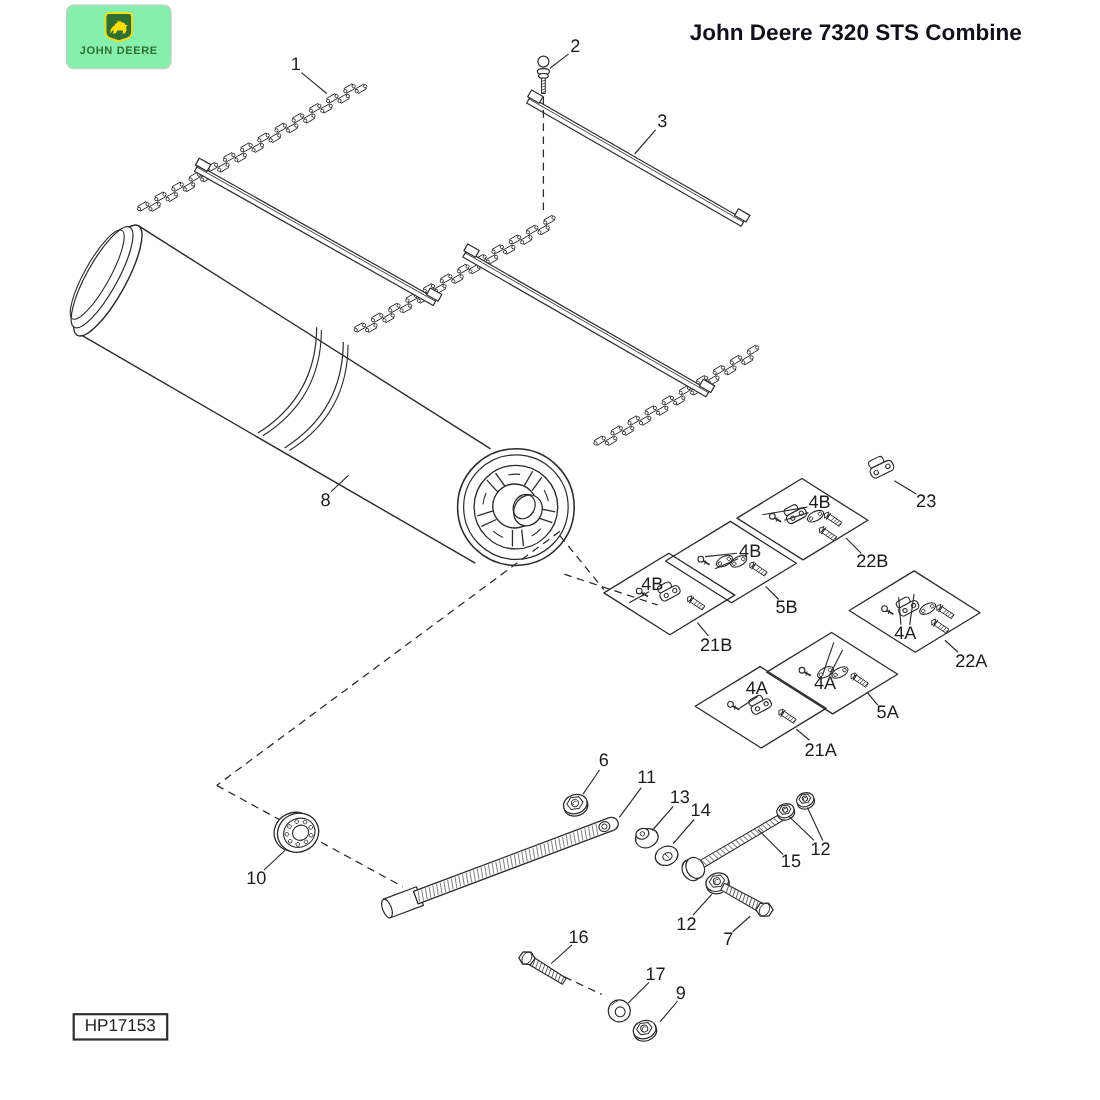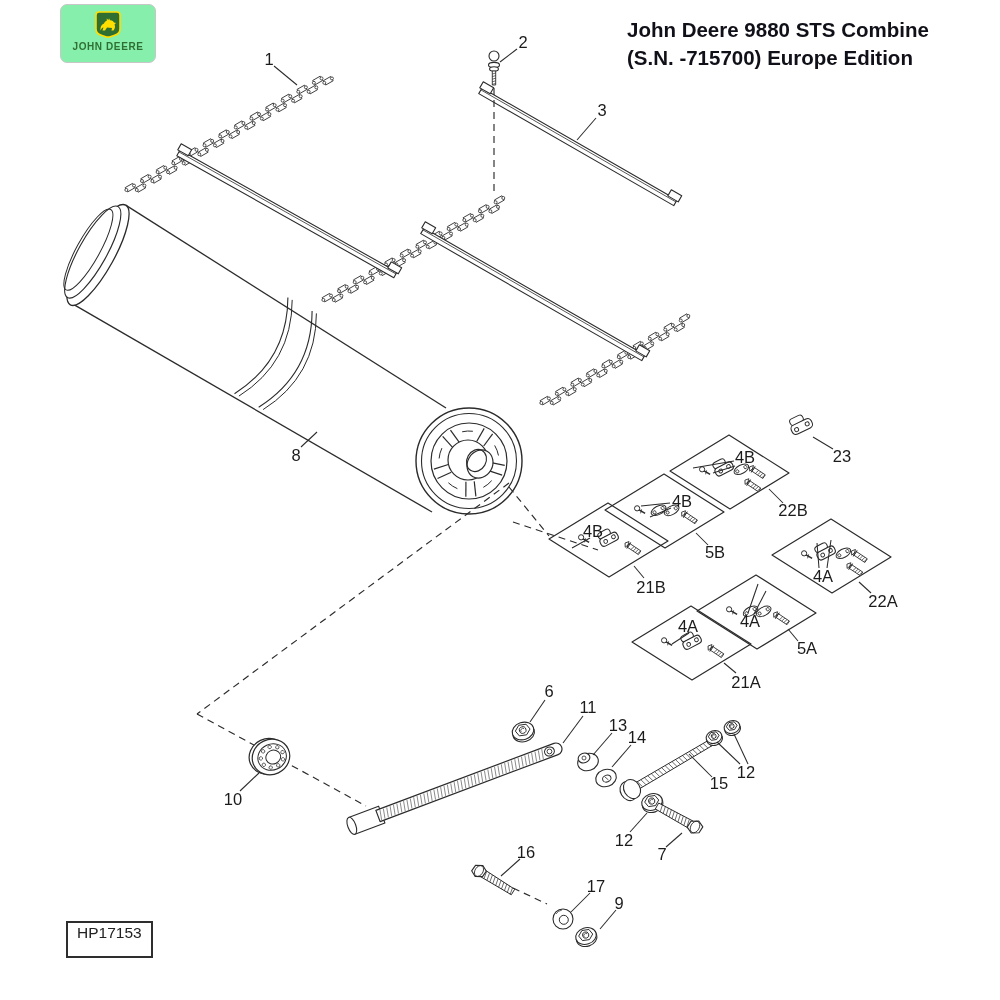--- a/index.html
+++ b/index.html
@@ -4,40 +4,39 @@
 <style>
   html,body{margin:0;padding:0;background:#fff;}
   .page{position:relative;width:1000px;height:1000px;background:#fff;overflow:hidden;
         font-family:"Liberation Sans",sans-serif;}
   .logo-box{position:absolute;left:60px;top:4px;width:94px;height:57px;border:1.5px solid #c7c7c7;
         border-radius:7px;background:#86efac;text-align:center;}
   .logo-box svg{display:block;margin:5px auto 0 auto;}
   .brand{font-size:10px;font-weight:bold;letter-spacing:0.6px;color:#2f7032;margin-top:1px;}
   .title{position:absolute;left:627px;top:16px;font-size:20.5px;line-height:28px;font-weight:bold;
         color:#101018;white-space:nowrap;}
-  .figcode{position:absolute;left:66px;top:921px;border:2px solid #2e2e2e;padding:1px 9px 14px 9px;
+  .figcode{position:absolute;left:66px;top:921px;border:2px solid #2e2e2e;padding:1px 9px 2px 9px;
         font-size:15.5px;color:#222;background:#fff;}
   svg.diagram{position:absolute;left:0;top:0;}
 </style>
 </head>
 <body>
 
 <div class="page">
 
   <div class="logo-box">
     <svg width="28" height="30" viewBox="-14 -15 28 30">
       <path d="M-12,-10 Q-12,-13 -9,-13 L9,-13 Q12,-13 12,-10 L12,4 Q12,9 6,10.5 L1.5,11.9 Q0,12.3 -1.5,11.9 L-6,10.5 Q-12,9 -12,4 Z" fill="#2f7032" stroke="#ffde00" stroke-width="1.6"></path>
       <path d="M-7.5,5.5 C-8,2 -6.5,-0.5 -4,-1.5 C-3.5,-3 -2.5,-4 -1,-4.5 L-1.5,-6.5 L0.5,-5 L1,-6.8 L2,-4.8 C4,-5 5.5,-4 6,-2.5 L8,-2 L6.5,-0.5 C7.5,1.5 7,3.5 5.5,5.5 L3.5,5.5 L4,3 L-1,2.5 L-3,5.5 L-5.5,5.5 L-4.5,2.5 L-6,3 Z" fill="#ffde00"></path>
     </svg>
     <div class="brand">JOHN DEERE</div>
   </div>
 
   <div class="title">
-    <div>John Deere 9880 STS Combine</div>
-    <div>(S.N. -715700) Europe Edition</div>
+    <div>John Deere 7320 STS Combine</div>
   </div>
 
   <svg class="diagram" id="diagram" width="1000" height="1000" viewBox="0 0 1000 1000">
       <g>
         <line x1="125.67024169119094" y1="205.16670064353474" x2="446" y2="408" stroke="#2b2b2b" stroke-width="1.3" fill="none"></line>
         <line x1="71.30064398218418" y1="303.08476253694016" x2="432" y2="512" stroke="#2b2b2b" stroke-width="1.3" fill="none"></line>
         <ellipse cx="98" cy="255" rx="16" ry="57" fill="#fff" stroke="#2b2b2b" stroke-width="1.3" transform="rotate(29.05 98 255)"></ellipse>
         <ellipse cx="92.75438954142471" cy="252.08734297987465" rx="14" ry="52" fill="#fff" stroke="#2b2b2b" stroke-width="1.1" transform="rotate(29.05 92.75438954142471 252.08734297987465)"></ellipse>
         <ellipse cx="88.38304749261196" cy="249.66012879643682" rx="11.5" ry="46" fill="none" stroke="#2b2b2b" stroke-width="1" transform="rotate(29.05 88.38304749261196 249.66012879643682)"></ellipse>
         <path d="M287.9,297.5 Q287.5,360.2 234.5,393.7" fill="none" stroke="#2b2b2b" stroke-width="1.1"></path>

